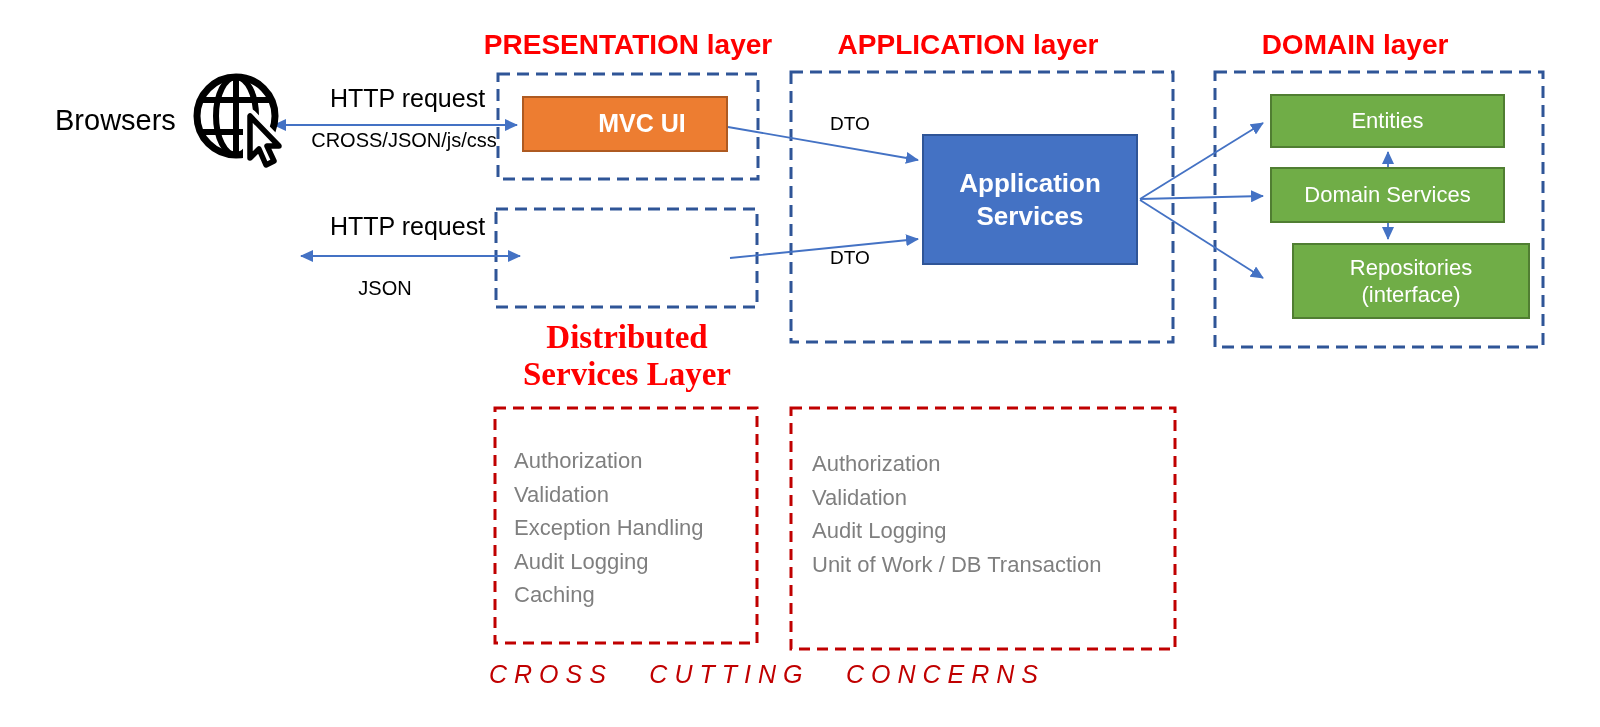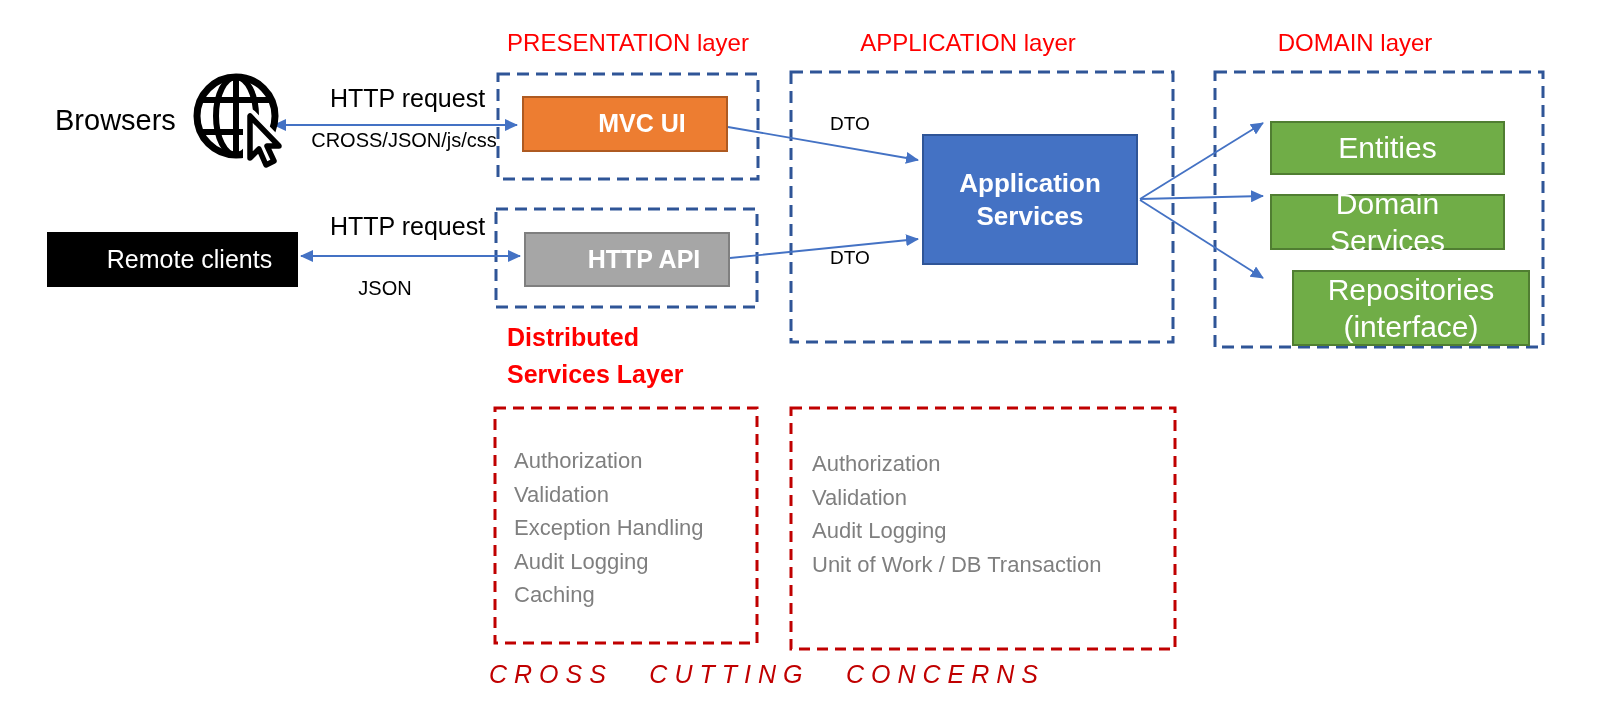--- a/index.html
+++ b/index.html
@@ -8,34 +8,34 @@
     font-family:"Liberation Sans",sans-serif;color:#000;
   }
   .abs{position:absolute;}
   .overlay{position:absolute;left:0;top:0;width:1600px;height:727px;pointer-events:none;}
   .overlay line{stroke:var(--arrow-blue);stroke-width:1.8;}
   .overlay .mhead{fill:var(--arrow-blue);stroke:none;}
   .overlay rect{fill:none;}
   .overlay rect.dash-blue{stroke:var(--dashed-blue);stroke-width:3;stroke-dasharray:12 7;}
   .overlay rect.dash-red{stroke:var(--box-red);stroke-width:3;stroke-dasharray:11 7;}
   .layer-title{
-    color:var(--title-red);font-size:24px;font-weight:400;text-align:center;white-space:nowrap;
+    color:var(--title-red);font-size:28px;font-weight:700;text-align:center;white-space:nowrap;
   }
   .dist-title{
-    color:var(--title-red);font-size:25px;font-weight:700;line-height:37px;
+    color:var(--title-red);font-size:33px;font-weight:700;text-align:center;line-height:37px;font-family:Liberation Serif, serif;
   }
   .solid-box{
     display:flex;align-items:center;justify-content:center;text-align:center;
     color:#fff;box-sizing:border-box;line-height:1.25;padding-left:34px;
   }
   .box-bold{font-weight:700;}
   .mvc{background:var(--orange-fill);border:2px solid var(--orange-border);font-size:25px;}
   .httpapi{background:var(--gray-fill);border:2px solid var(--gray-border);font-size:25px;}
   .appsvc{background:var(--blue-fill);border:2px solid var(--blue-border);font-size:26px;padding:0 46px;}
-  .green{background:var(--green-fill);border:2px solid var(--green-border);font-size:30px;padding:0 28px;margin-top:27px;}
+  .green{background:var(--green-fill);border:2px solid var(--green-border);font-size:22px;padding:0 28px;}
   .black-box{background:var(--client-black);font-size:25px;}
   .plain{font-size:25px;text-align:center;white-space:nowrap;}
   .small{font-size:20px;text-align:center;white-space:nowrap;}
   .dto{font-size:19px;}
   .browsers-label{font-size:29px;white-space:nowrap;}
   .cc-list{font-size:22px;line-height:33.5px;color:var(--muted-text);}
   .footer{
     color:var(--box-red);font-size:25px;font-style:italic;text-align:center;
     letter-spacing:0.28em;word-spacing:0.9em;white-space:nowrap;
   }
@@ -83,32 +83,26 @@
       <line x1="10" y1="34" x2="82" y2="34" stroke-width="6"></line>
       <line x1="10" y1="66" x2="82" y2="66" stroke-width="6"></line>
     </g>
     <polygon points="60,50 60,92 69,83 76,99 84,95 77,80 89,80" fill="#fff" stroke="#fff" stroke-width="14" stroke-linejoin="round"></polygon>
     <polygon points="60,50 60,92 69,83 76,99 84,95 77,80 89,80" fill="#fff" stroke="#000" stroke-width="5.5" stroke-linejoin="round"></polygon>
   </svg>
 
   <div class="abs plain" style="left:315px;top:84px;width:185px;">HTTP request</div>
   <div class="abs small" style="left:309px;top:129px;width:190px;">CROSS/JSON/js/css</div>
 
-  <div class="abs solid-box black-box" style="left:47px;top:232px;width:251px;height:55px;">
-    <span>Remote clients</span>
-  </div>
   <div class="abs plain" style="left:315px;top:212px;width:185px;">HTTP request</div>
   <div class="abs small" style="left:310px;top:271px;width:150px;margin-top:6px;">JSON</div>
 
   <div class="abs layer-title" style="left:458px;top:29px;width:340px;">PRESENTATION layer</div>
   <div class="abs solid-box box-bold mvc" style="left:522px;top:96px;width:206px;height:56px;">
     <span>MVC UI</span>
-  </div>
-  <div class="abs solid-box box-bold httpapi" style="left:524px;top:232px;width:206px;height:55px;">
-    <span>HTTP API</span>
   </div>
   <div class="abs dist-title" style="left:507px;top:319px;width:240px;">Distributed Services Layer</div>
 
   <div class="abs layer-title" style="left:798px;top:29px;width:340px;">APPLICATION layer</div>
   <div class="abs dto" style="left:830px;top:113px;">DTO</div>
   <div class="abs dto" style="left:830px;top:247px;">DTO</div>
   <div class="abs solid-box box-bold appsvc" style="left:922px;top:134px;width:216px;height:131px;">
     <span>Application Services</span>
   </div>
 

